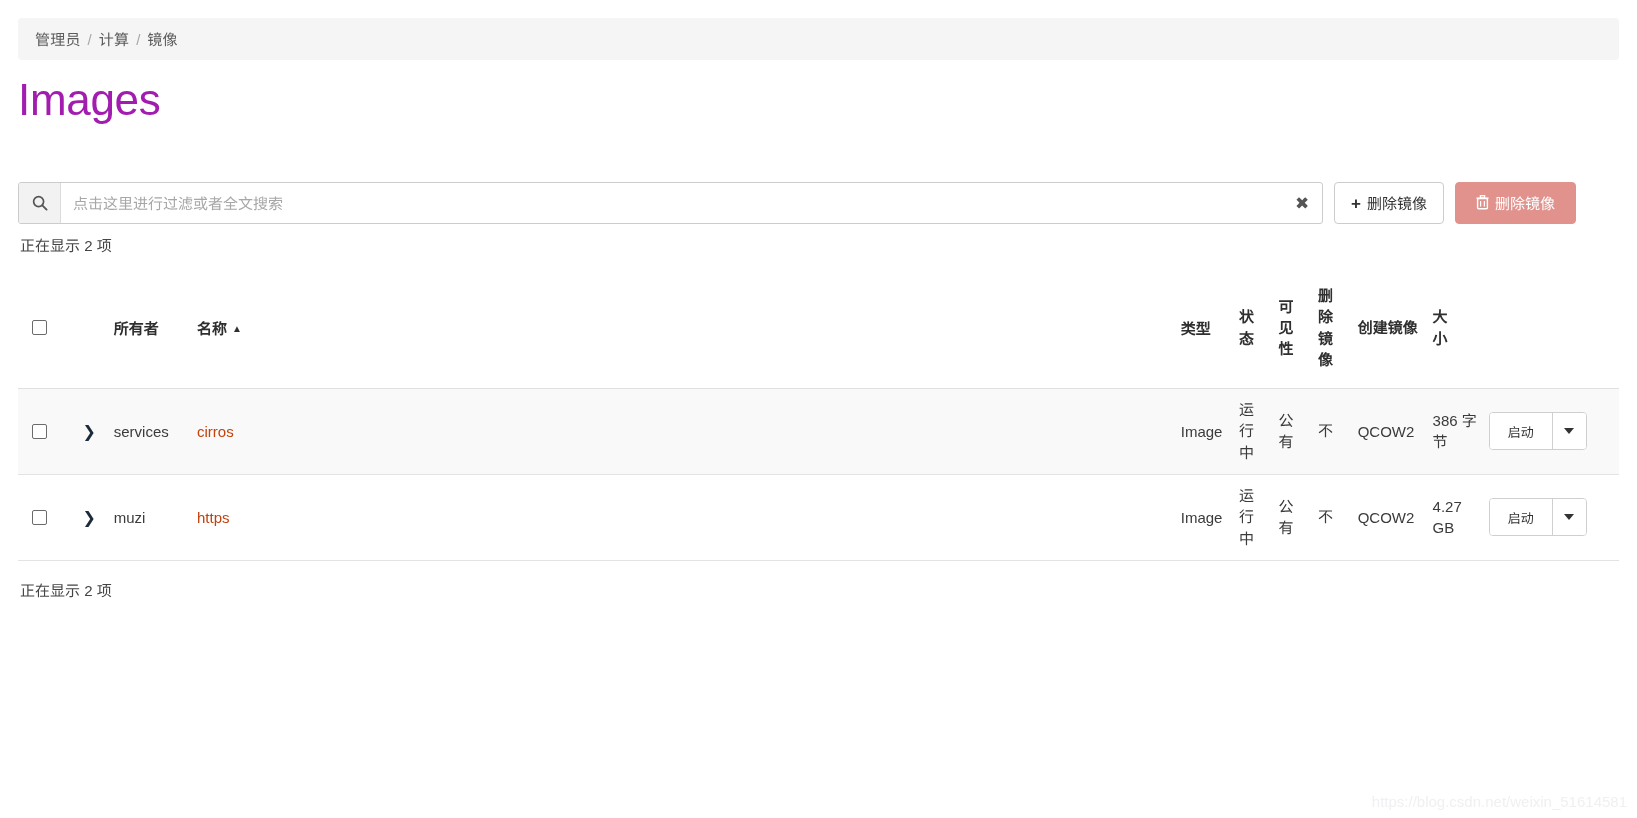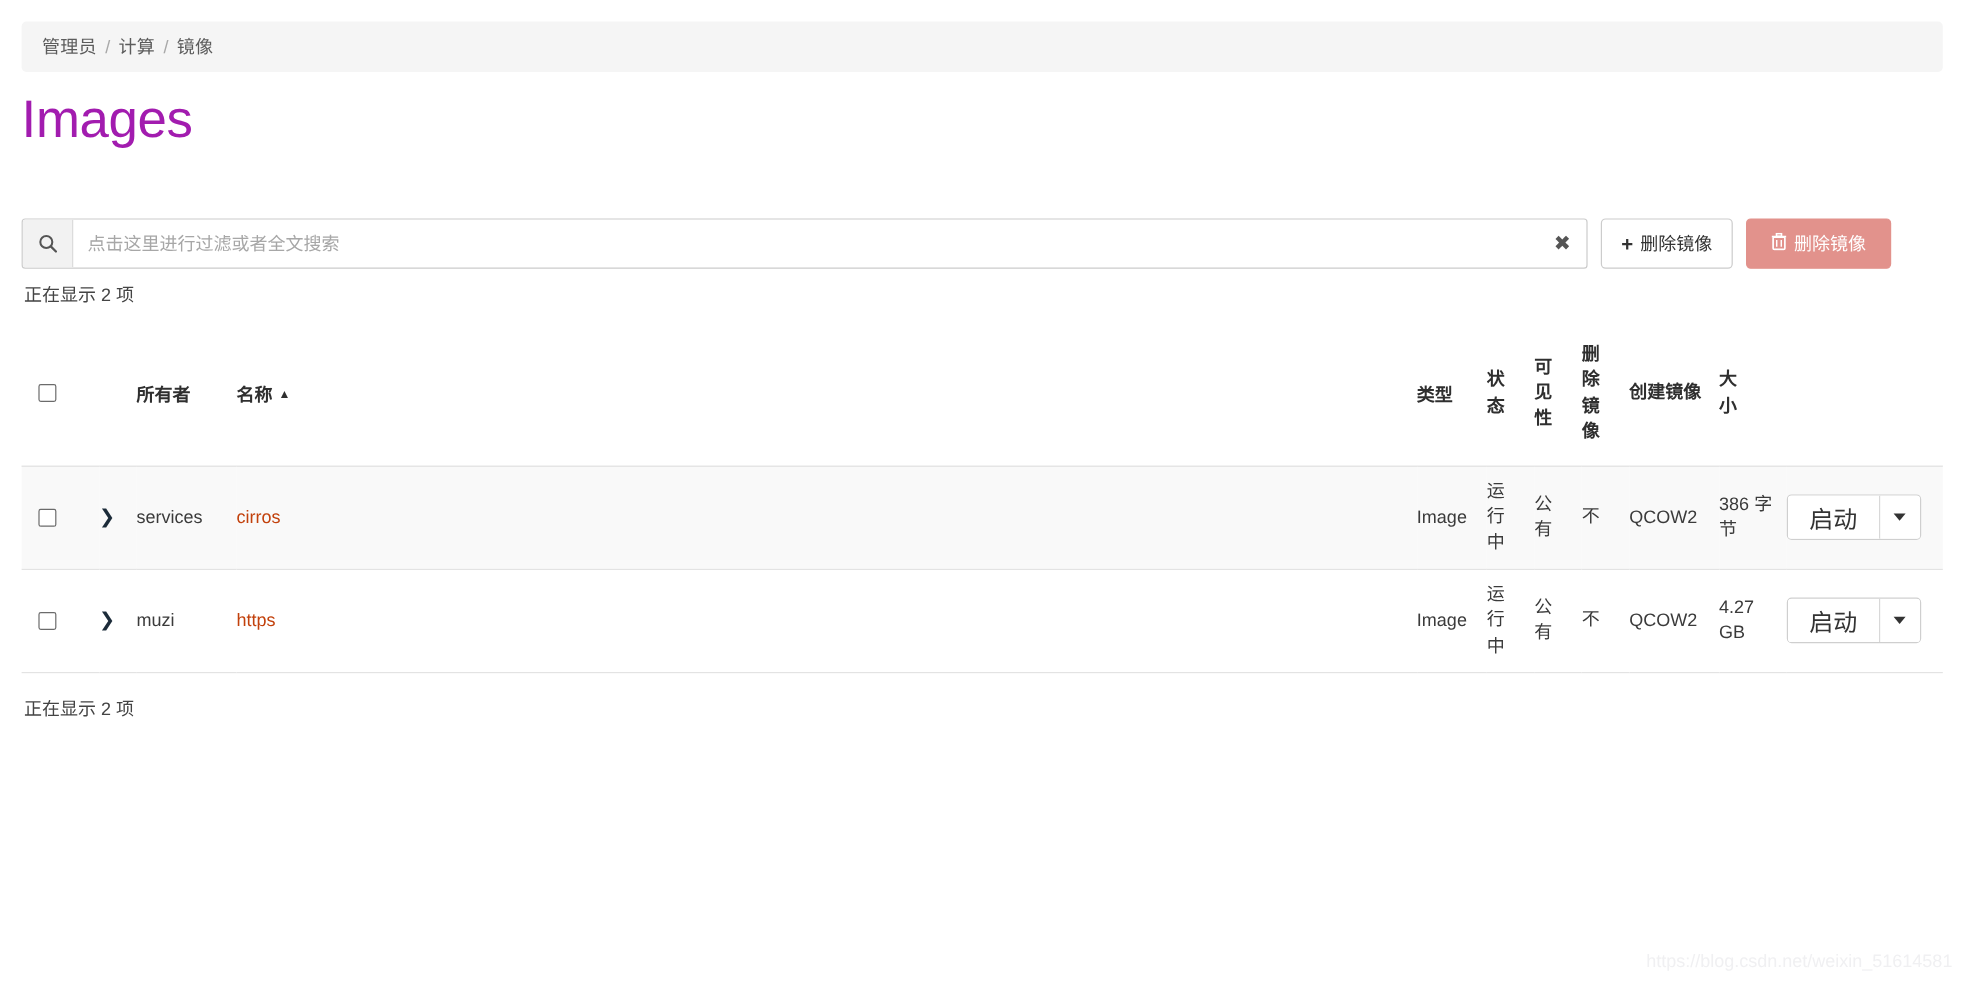--- a/index.html
+++ b/index.html
@@ -261,21 +261,21 @@
     border-radius: 4px;
     background: #ffffff;
     overflow: hidden;
     height: 38px;
   }
   .btn-group .main {
     display: flex;
     align-items: center;
     justify-content: center;
     padding: 0 18px;
-    font-size: 20px;
+    font-size: 13px;
     color: #333333;
     background: #ffffff;
     border: 0;
     border-right: 1px solid #cfcfcf;
     cursor: pointer;
     font-family: inherit;
     white-space: nowrap;
   }
   .btn-group .caret-btn {
     display: flex;

